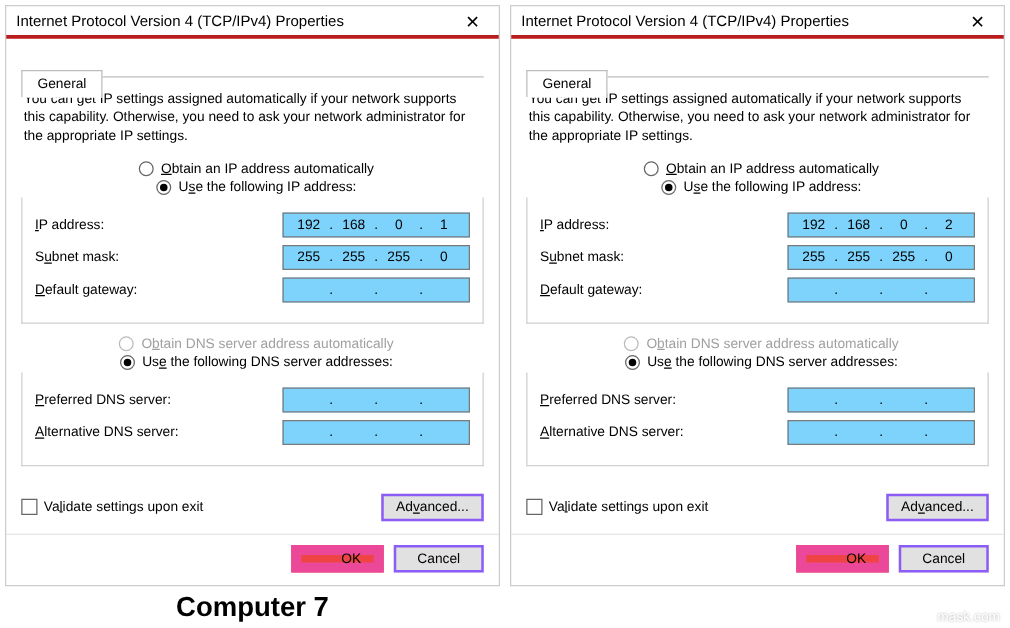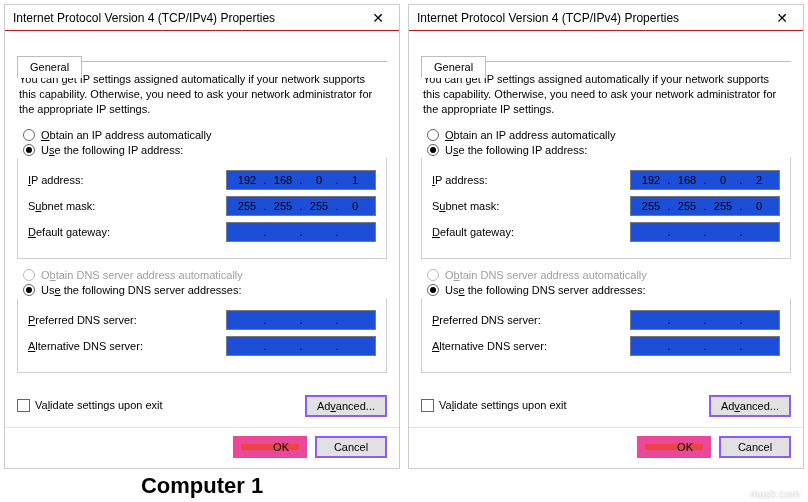--- a/index.html
+++ b/index.html
@@ -27,21 +27,21 @@
     margin: 4px;
     background: #fff;
   }
   .titlebar {
     display: flex;
     align-items: center;
     justify-content: space-between;
     height: 26px;
     padding: 0 6px 0 8px;
     font-size: 12px;
-    border-bottom: 1px solid #b91c1c;
+    border-bottom: 3px solid #b91c1c;
   }
   .close-x {
     font-size: 14px;
     width: 30px;
     text-align: center;
     cursor: default;
   }
   .body {
     padding: 8px 12px 10px 12px;
   }
@@ -63,20 +63,21 @@
     font-size: 11px;
     line-height: 1.35;
     margin: 2px 2px 12px 2px;
   }
   .radio-row {
     display: flex;
     align-items: center;
     gap: 6px;
     margin: 3px 0 3px 6px;
     font-size: 11px;
+    justify-content: center;
   }
   .radio {
     width: 12px; height: 12px;
     border: 1px solid #666;
     border-radius: 50%;
     display: inline-flex;
     align-items: center;
     justify-content: center;
     background: #fff;
   }
@@ -100,21 +101,21 @@
     margin: 6px 0;
   }
   .field-label {
     font-size: 11px;
     text-align: center;
   }
   .ip-input {
     width: 150px;
     height: 20px;
     border: 1px solid #7a7a7a;
-    background: #1d4ed8;
+    background: #7dd3fc;
     display: flex;
     align-items: center;
     justify-content: center;
     font-size: 11px;
     letter-spacing: 0;
     font-family: "Segoe UI", Tahoma, sans-serif;
     text-align: center;
   }
   .ip-seg {
     width: 30px;
@@ -291,21 +292,21 @@
             <span class="checkbox"></span><span>Va<span class="u">l</span>idate settings upon exit</span>
           </label>
           <span class="btn">Ad<span class="u">v</span>anced...</span>
         </div>
       </div>
       <div class="okcancel">
         <span class="btn primary">OK</span>
         <span class="btn">Cancel</span>
       </div>
     </div>
-    <div class="caption">Computer 1</div>
+    <div class="caption">Computer 7</div>
   </div>
 
   <div class="panel">
     <div class="dialog">
       <div class="titlebar">
         <span>Internet Protocol Version 4 (TCP/IPv4) Properties</span>
         <span class="close-x">✕</span>
       </div>
       <div class="body">
         <div class="tabstrip">

